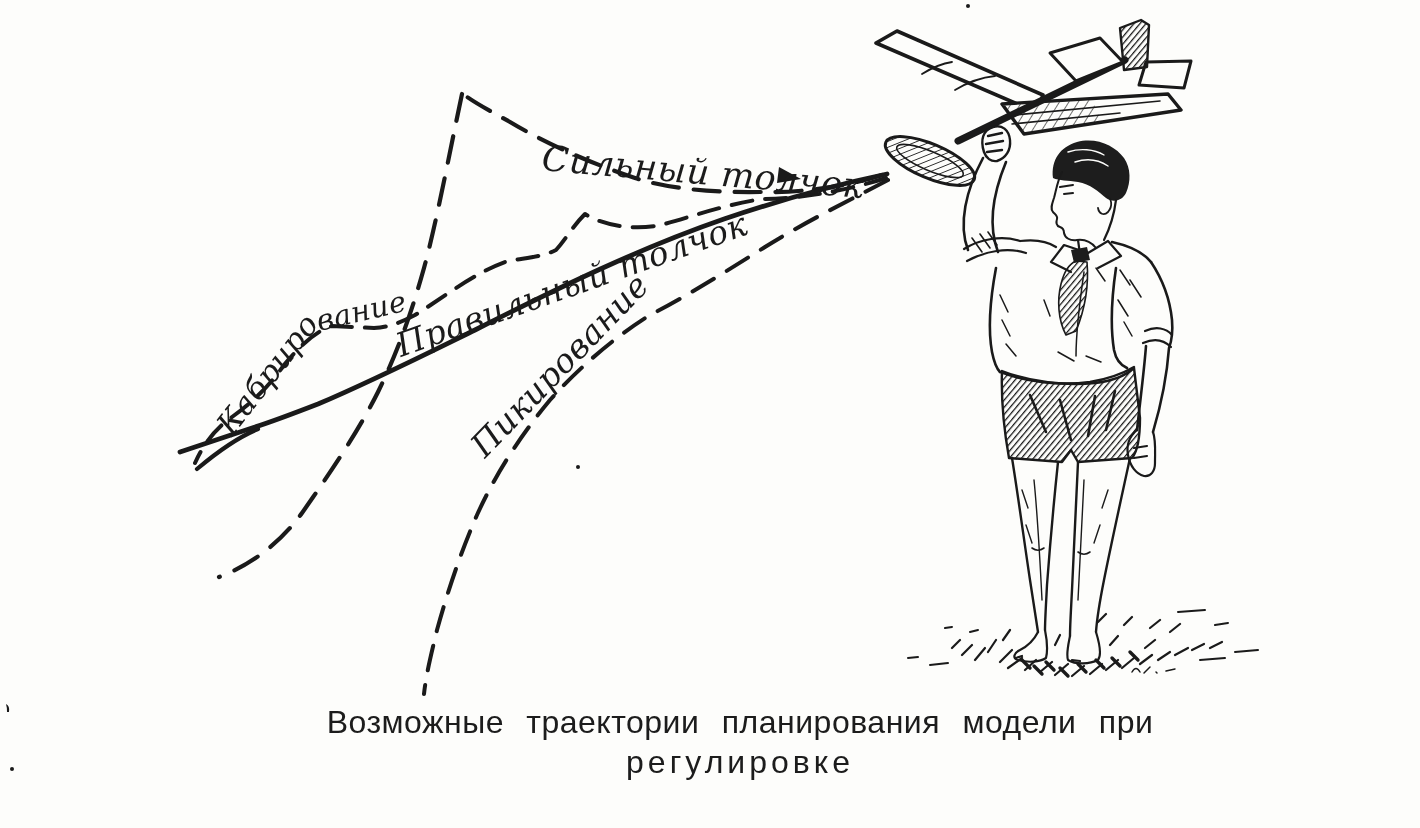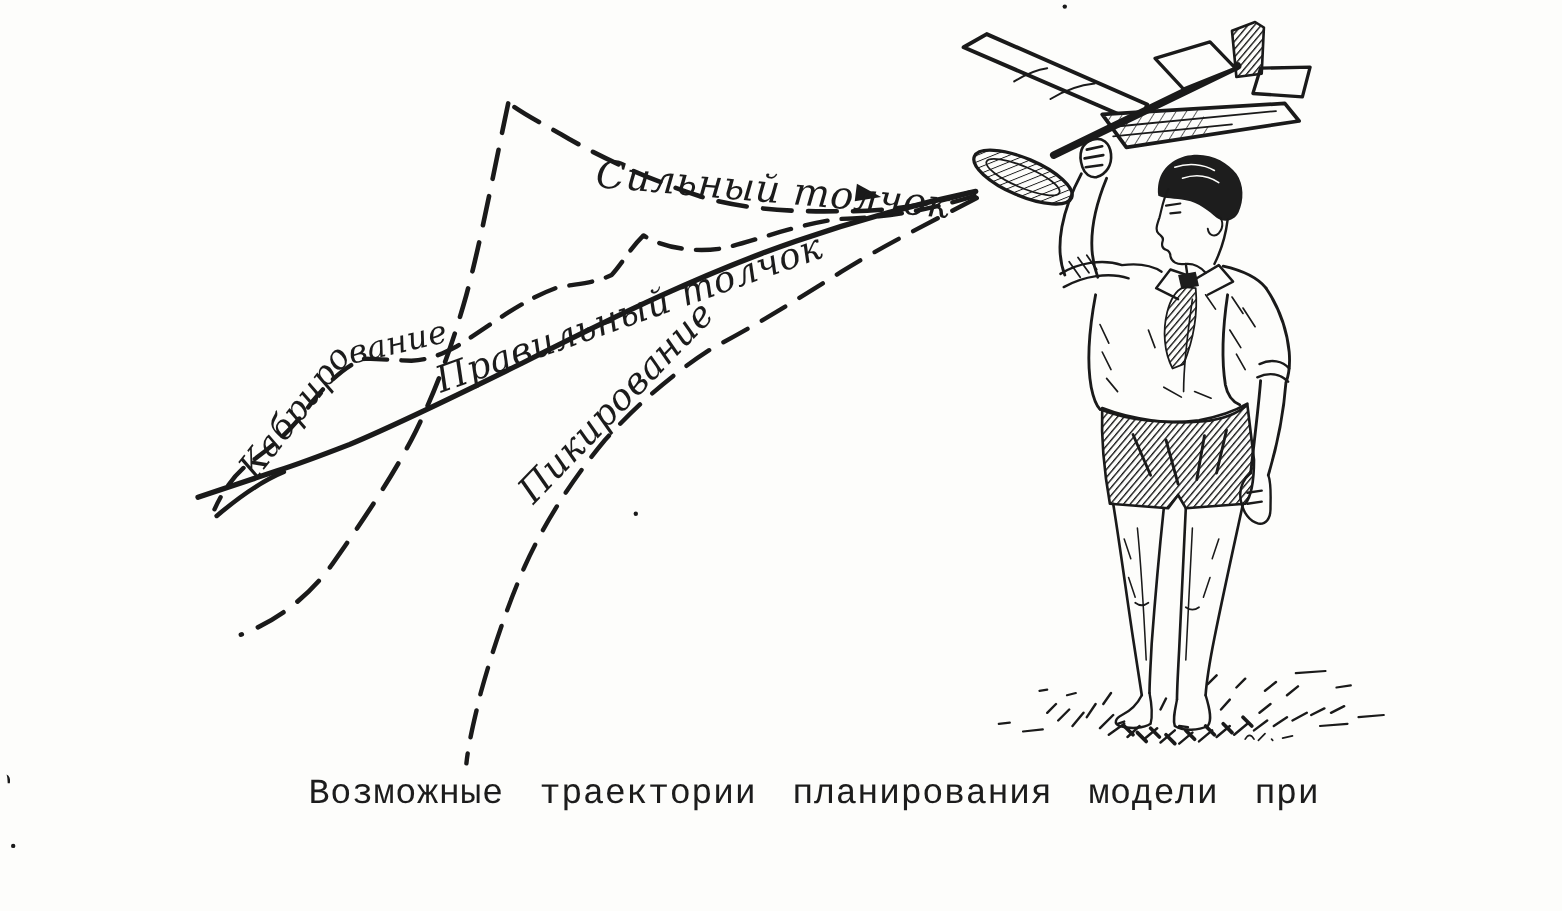--- a/index.html
+++ b/index.html
@@ -3,21 +3,21 @@
 <meta charset="utf-8">
 <style>
   html,body{margin:0;padding:0;}
   body{width:1420px;height:828px;overflow:hidden;background:#ffffff;}
   #scan{position:relative;width:1420px;height:828px;background:#fdfdfb;}
   #art{position:absolute;left:0;top:0;}
   .traj-label{font-family:"DejaVu Serif",serif;font-style:italic;fill:#1b1b1b;letter-spacing:.5px;}
   #caption{
     position:absolute;left:170px;top:702px;width:1140px;
     text-align:center;color:#1c1c1c;
-    font-family:Liberation Mono, monospace;font-size:32px;line-height:40px;
+    font-family:Liberation Sans, sans-serif;font-size:32px;line-height:40px;
   }
   #caption .l1{word-spacing:13px;letter-spacing:.5px;}
   .l2{letter-spacing:4px;}
 </style>
 </head>
 <body>
 
 <div id="scan">
 
 <svg id="art" width="1420" height="828" viewBox="0 0 1420 828" fill="none" stroke-linecap="round" stroke-linejoin="round">
@@ -147,15 +147,16 @@
   <g fill="#1a1a1a" stroke="none">
     <circle cx="578" cy="467" r="2"></circle>
     <circle cx="968" cy="6" r="2"></circle>
     <path d="M 6,704 q 4,2 3,8 l -2,0 q 0,-5 -1,-8 Z"></path>
     <circle cx="12" cy="769" r="2"></circle>
   </g>
 </svg>
 
   <div id="caption">
     <div class="l1">Возможные траектории планирования модели при</div>
+    <div class="l2">регулировке</div>
   </div>
 
 </div>
 
 </body></html>

